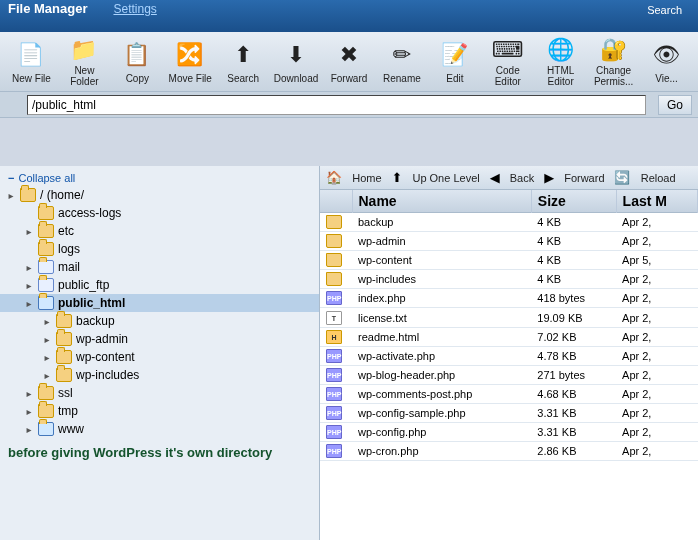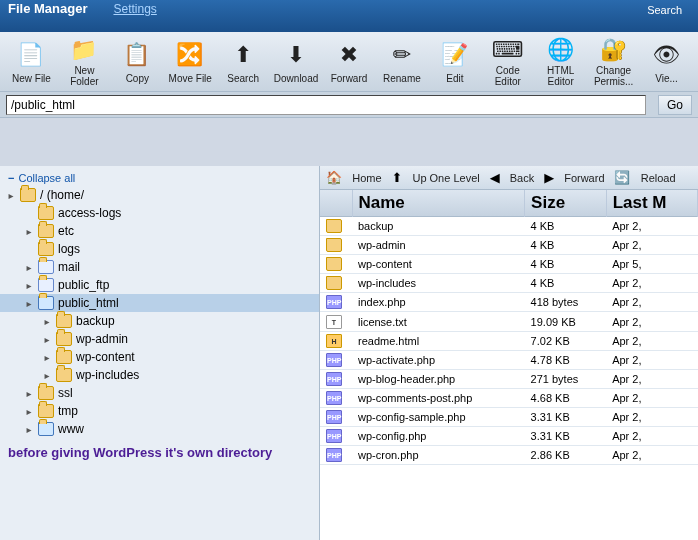--- a/index.html
+++ b/index.html
@@ -77,20 +77,21 @@
       align-items: center;
       padding: 2px 6px;
     }
     .address-bar input {
       flex: 1;
       height: 20px;
       border: 1px inset #999;
       background: white;
       padding: 1px 4px;
       font-size: 12px;
+      margin-left: 21px;
     }
     .address-bar .go-btn {
       margin-left: 12px;
       background: linear-gradient(180deg, #f0f4f8 0%, #d0dce8 100%);
       border: 1px solid #aabbcc;
       padding: 2px 8px;
       font-size: 12px;
       cursor: pointer;
       height: 20px;
     }
@@ -166,21 +167,21 @@
     }
     .folder-icon.special-icon {
       background: #e8f0ff;
       border-color: #6688cc;
     }
     .folder-icon.globe-icon {
       background: #d0e8ff;
       border-color: #4477bb;
     }
     .tree-item .item-label { font-size: 12px; }
-    .tree-item .item-label.bold { font-weight: normal; text-align: center; }
+    .tree-item .item-label.bold { font-weight: bold; text-align: center; }
 
     
     .right-panel {
       flex: 1;
       display: flex;
       flex-direction: column;
       background: white;
       overflow: hidden;
     }
 
@@ -219,21 +220,21 @@
       font-size: 12px;
     }
     thead tr {
       background: linear-gradient(180deg, #dde6f0 0%, #c5d2e0 100%);
       border-bottom: 1px solid #aabbcc;
     }
     thead th {
       padding: 3px 6px;
       text-align: left;
       font-weight: bold;
-      font-size: 17px;
+      font-size: 14px;
       border-right: 1px solid #bccadc;
       white-space: nowrap;
     }
     tbody tr { border-bottom: 1px solid #e0e8f0; }
     tbody td {
       padding: 2px 6px;
       font-size: 11px;
       white-space: nowrap;
     }
     .file-icon {
@@ -262,21 +263,21 @@
       vertical-align: middle;
       position: relative;
     }
     .php-icon { background: #9999ff; color: white; border-color: #6666cc; }
     .txt-icon { background: #ffffff; color: #333; border-color: #999; }
     .html-icon { background: #ffcc66; color: #333; border-color: #cc9900; }
 
     
     .bottom-text {
       padding: 6px 8px;
-      color: #4c1d95;
+      color: #14532d;
       font-size: 13px;
       font-weight: bold;
       line-height: 1.4;
     }
 
     
     ::-webkit-scrollbar { width: 12px; }
     ::-webkit-scrollbar-track { background: #dde6f0; }
     ::-webkit-scrollbar-thumb { background: #99aabb; border: 1px solid #8899aa; }
   </style>

